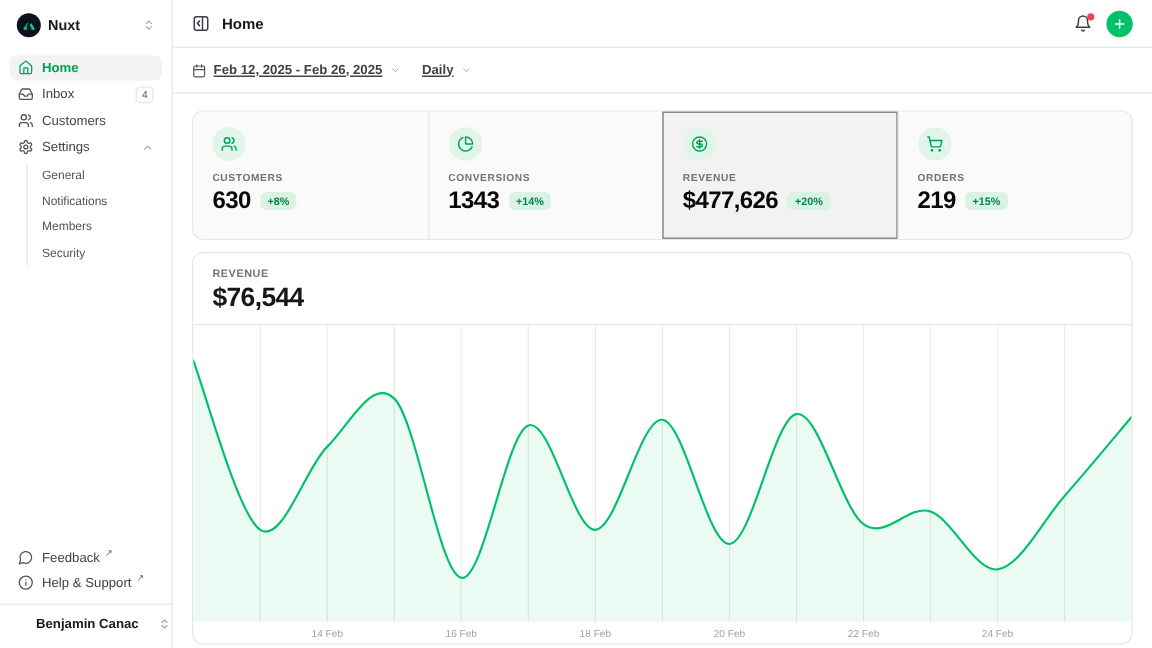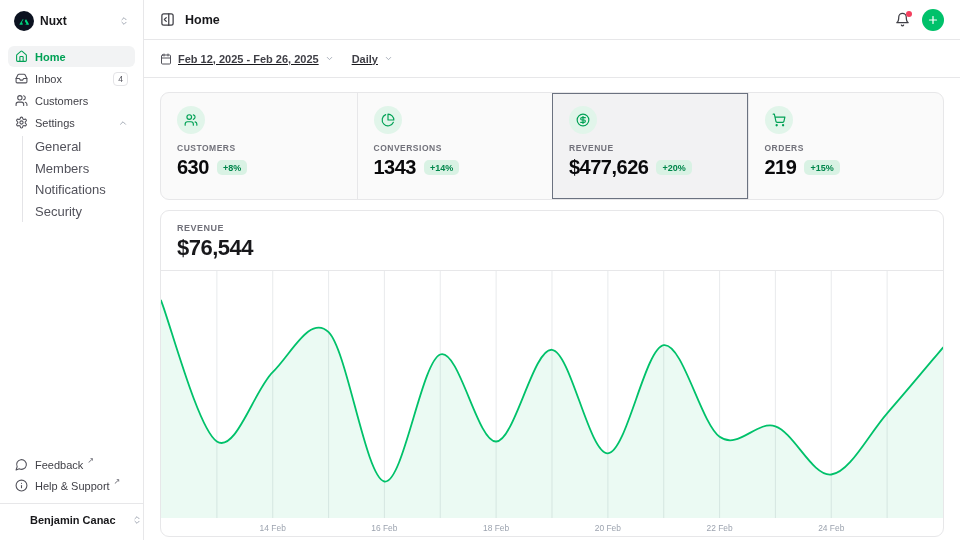--- a/index.html
+++ b/index.html
@@ -33,21 +33,21 @@
   .nav-item { display:flex; align-items:center; gap:7px; height:21px; padding:0 7px;
               border-radius:6px; color:#3f3f46; cursor:pointer; }
   .nav-item .lbl { flex:1; font-size:11px; }
   .nav-item.active { background:#f2f3f4; color:#00a155; font-weight:600; }
   .nav-item.active .icon { color:#00a155; }
   .badge-count { font-size:8.5px; color:#52525b; border:1px solid #e4e4e7; border-radius:4px;
                  padding:1px 4px; background:#fff; }
   .sub-list { margin:2px 0 2px 14px; border-left:1px solid #e4e4e7; padding-left:12px;
               display:flex; flex-direction:column; }
   .sub-item { height:21.5px; display:flex; align-items:center; color:#52525b; cursor:pointer;
-              border-radius:5px; font-size:13px; }
+              border-radius:5px; font-size:10px; }
 
   .sidebar-spacer { flex:1; }
   .foot-item { display:flex; align-items:center; gap:7px; height:21px; padding:0 7px;
                border-radius:6px; color:#3f3f46; cursor:pointer; }
   .ext { font-size:8px; color:#71717a; align-self:flex-start; margin-left:-3px; margin-top:2px; }
   .side-divider { border-top:1px solid #e7e7e9; margin:7px -8px 0; }
   .user-row { display:flex; align-items:center; gap:16px; padding:6px 6px 2px; cursor:pointer;justify-content:space-between; }
   .avatar { width:20px; height:20px; border-radius:50%; background:#27272a; overflow:hidden;
             display:flex; align-items:flex-end; justify-content:center; }
   .user-name { flex:1; font-weight:600; font-size:11px; white-space:nowrap; }
@@ -164,24 +164,24 @@
             <path d="m18 15-6-6-6 6"></path>
           </svg>
       </span>
     </div>
 
     <div class="sub-list">
       <div class="sub-item">
           <span>General</span>
         </div>
       <div class="sub-item">
+          <span>Notifications</span>
+        </div>
+      <div class="sub-item">
           <span>Members</span>
-        </div>
-      <div class="sub-item">
-          <span>Notifications</span>
         </div>
       <div class="sub-item">
           <span>Security</span>
         </div>
     </div>
   </nav>
 
   <div class="sidebar-spacer"></div>
 
   <div class="foot-item">

